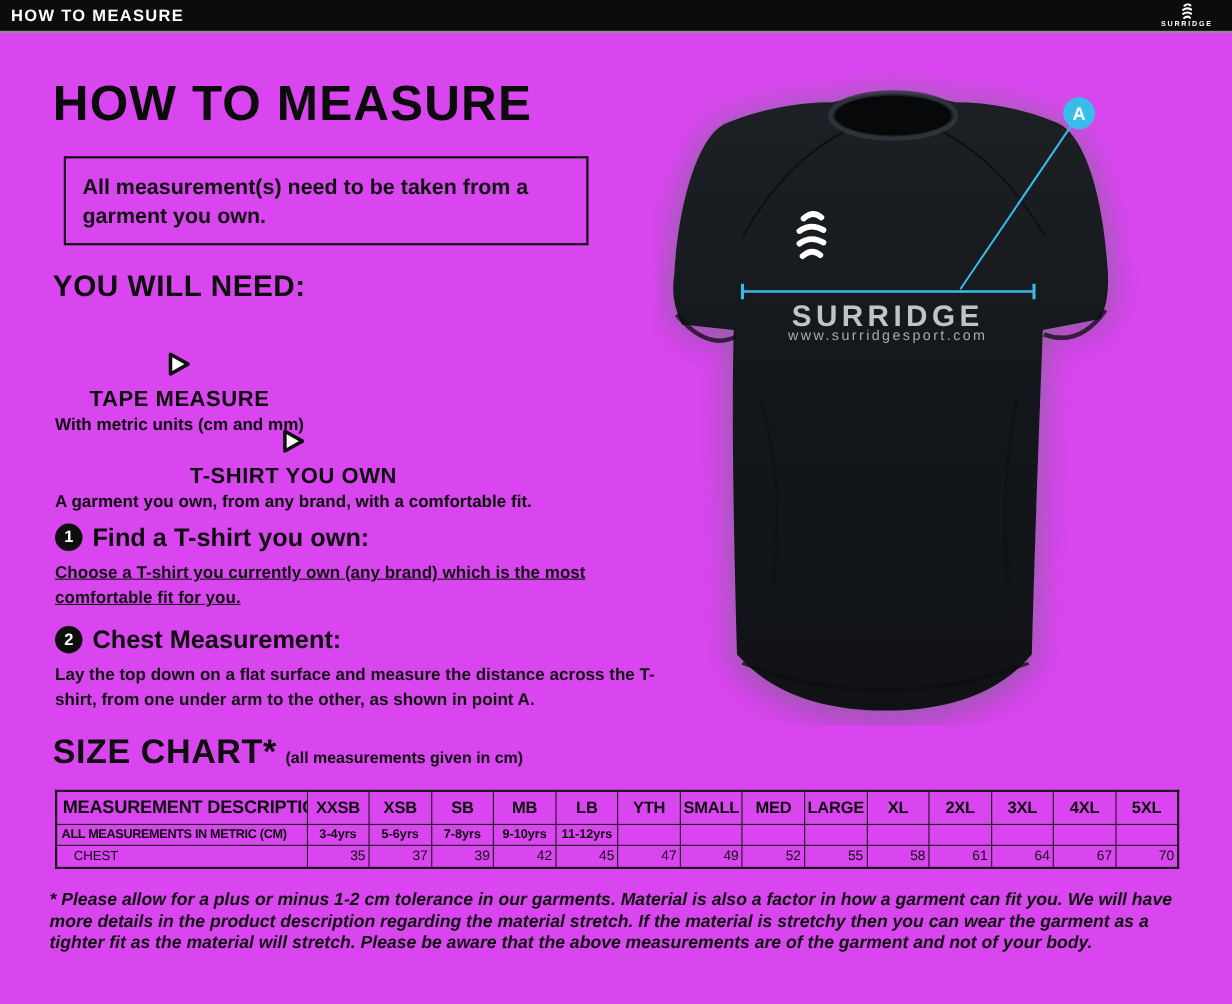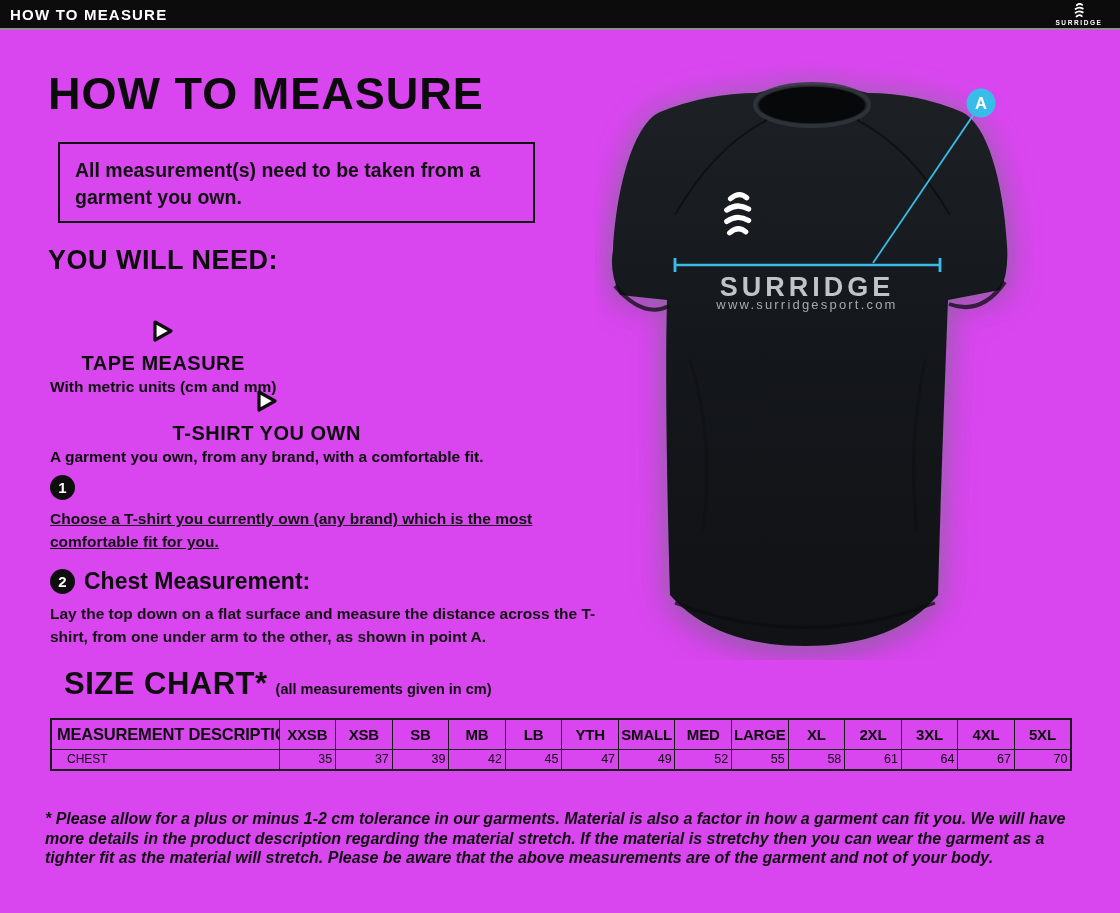--- a/index.html
+++ b/index.html
@@ -33,21 +33,21 @@
 
   .step { position:absolute; left:50px; }
   .step-head { display:flex; align-items:center; gap:9px; }
   .step-num { width:25px; height:25px; border-radius:50%; background:#0e0e0e; color:#fff;
               font-size:15px; font-weight:bold; display:flex; align-items:center; justify-content:center; }
   .step-title { font-size:23px; font-weight:bold; }
   .step-desc { font-size:15.5px; font-weight:bold; line-height:1.5; margin-top:7px; color:#131313; }
   #step-0 { top:475px; } #step-0 .step-desc { width:545px;text-decoration:underline; }
   #step-1 { top:568px; } #step-1 .step-desc { width:560px; }
 
-  .size-chart-head { position:absolute; left:64px; top:666px; display:flex; align-items:baseline; }
+  .size-chart-head { position:absolute; left:48px; top:666px; display:flex; align-items:baseline; }
   .size-chart-title { font-size:31px; font-weight:bold; letter-spacing:0.5px; }
   .size-chart-sub { font-size:14.5px; font-weight:bold; margin-left:8px; }
 
   
   .table-wrap { position:absolute; left:50px; top:718px; }
   .size-table { border-collapse:collapse; table-layout:fixed; width:1022px; border:2px solid #1b1b1b; }
   .size-table th, .size-table td { border:1.7px solid #1b1b1b; text-align:center; padding:0;
                                    overflow:hidden; white-space:nowrap; }
   .size-table th { font-size:15px; height:30px; letter-spacing:-0.2px; }
   .size-table th.desc-col { width:228px; text-align:left; padding-left:5px; font-size:16.5px; }
@@ -107,20 +107,21 @@
         <polygon points="3,2 19,11 3,20" fill="#ffffff" stroke="#0f0f0f" stroke-width="3.2" stroke-linejoin="round"></polygon>
       </svg>
       <span class="need-label">T-SHIRT YOU OWN</span>
     </div>
     <div class="need-desc">A garment you own, from any brand, with a comfortable fit.</div>
   </div>
 
   <div class="step" id="step-0">
     <div class="step-head">
       <span class="step-num">1</span>
+      <span class="step-title">Find a T-shirt you own:</span>
     </div>
     <div class="step-desc">Choose a T-shirt you currently own (any brand) which is the most comfortable fit for you.</div>
   </div>
 
   <div class="step" id="step-1">
     <div class="step-head">
       <span class="step-num">2</span>
       <span class="step-title">Chest Measurement:</span>
     </div>
     <div class="step-desc">Lay the top down on a flat surface and measure the distance across the T-shirt, from one under arm to the other, as shown in point A.</div>
@@ -146,20 +147,37 @@
             <th>MED</th>
             <th>LARGE</th>
             <th>XL</th>
             <th>2XL</th>
             <th>3XL</th>
             <th>4XL</th>
             <th>5XL</th>
           </tr>
         </thead>
         <tbody>
+          <tr class="metric-row">
+            <td class="row-label">ALL MEASUREMENTS IN METRIC (CM)</td>
+            <td>3-4yrs</td>
+            <td>5-6yrs</td>
+            <td>7-8yrs</td>
+            <td>9-10yrs</td>
+            <td>11-12yrs</td>
+            <td></td>
+            <td></td>
+            <td></td>
+            <td></td>
+            <td></td>
+            <td></td>
+            <td></td>
+            <td></td>
+            <td></td>
+          </tr>
           <tr class="chest-row">
             <td class="row-label">CHEST</td>
             <td>35</td>
             <td>37</td>
             <td>39</td>
             <td>42</td>
             <td>45</td>
             <td>47</td>
             <td>49</td>
             <td>52</td>

